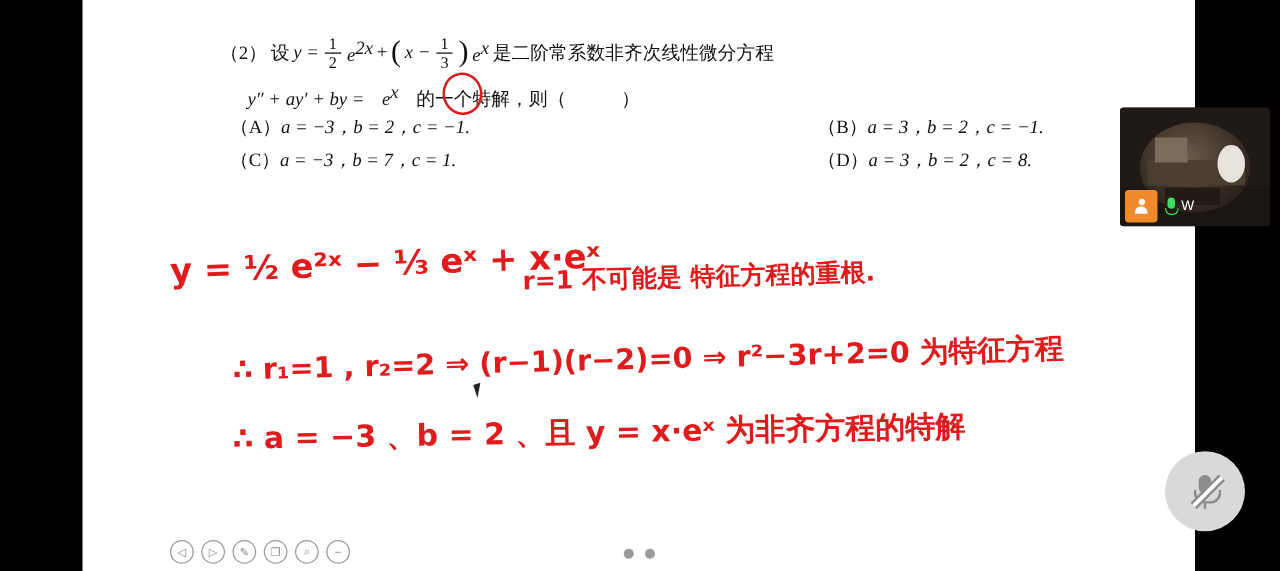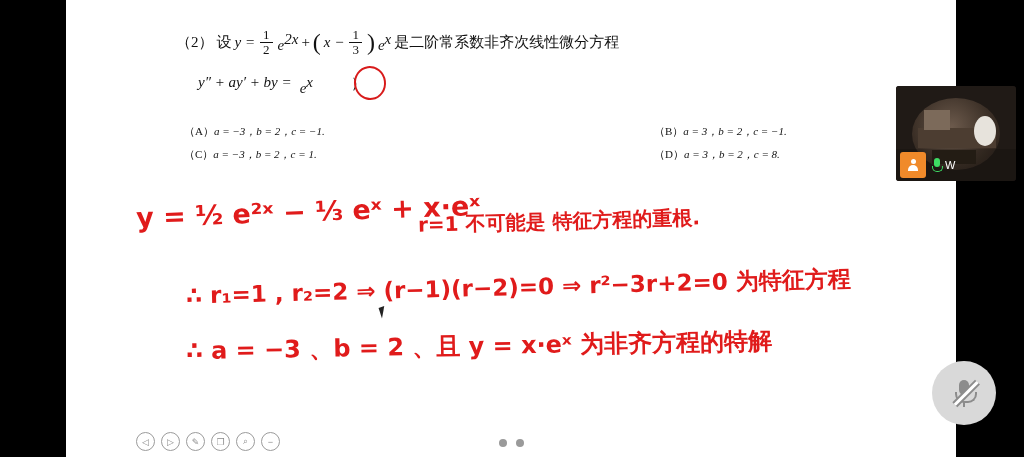--- a/index.html
+++ b/index.html
@@ -39,25 +39,25 @@
     font-size: 15px;
   }
   .q-line1 {
     display: flex;
     align-items: center;
     gap: 3px;
     white-space: nowrap;
     font-size: 15px;
   }
   .q-line2 {
-    margin-top: 18px;
+    margin-top: 10px;
     margin-left: 22px;
     display: flex;
-    align-items: flex-start;
-    gap: 4px;
+    align-items: flex-end;
+    gap: 10px;
     white-space: nowrap;
     font-size: 15px;
     position: relative;
   }
   .ital { font-style: italic; }
   .frac {
     display: inline-flex;
     flex-direction: column;
     align-items: center;
     vertical-align: middle;
@@ -85,24 +85,24 @@
     width: 28px;
     height: 30px;
     left: 156px;
     top: -8px;
     transform: rotate(-8deg);
   }
   
   .options {
     position: absolute;
     left: 118px;
-    top: 124px;
+    top: 92px;
     width: 700px;
     font-family: "Liberation Serif", serif;
-    font-size: 11px;
+    font-size: 15px;
     color: #111;
   }
   .opt-row {
     display: flex;
     margin-bottom: 8px;
   }
   .opt-a { width: 470px; }
   .opt-b { width: 230px; font-family: Liberation Serif, serif; }
   .opt-label { font-style: normal; }
   
@@ -366,37 +366,38 @@
           <span class="den">3</span>
         </span>
         <span class="bigparen">)</span>
         <span class="ital"><span>e</span><span class="sup">x</span></span>
         <span style="margin-left:0;">是二阶常系数非齐次线性微分方程</span>
       </div>
 
       <div class="q-line2">
         <span class="ital">y″ + ay′ + by =</span>
         <span class="ital" style="margin-left:4px;"><span>e</span><span class="sup">x</span></span>
+        <span style="margin-left:4px;">的一个特解，则（</span>
         <span style="margin-left:34px;">）</span>
         <span class="red-ellipse"></span>
       </div>
     </div>
 
     <div class="options">
       <div class="opt-row">
         <div class="opt-a">
           <span class="opt-label">（A）</span><span class="ital">a = −3，b = 2，c = −1.</span>
         </div>
         <div class="opt-b">
           <span class="opt-label">（B）</span><span class="ital">a = 3，b = 2，c = −1.</span>
         </div>
       </div>
       <div class="opt-row">
         <div class="opt-a">
-          <span class="opt-label">（C）</span><span class="ital">a = −3，b = 2，c = 1.</span>
+          <span class="opt-label">（C）</span><span class="ital">a = −3，b = 7，c = 1.</span>
         </div>
         <div class="opt-b">
           <span class="opt-label">（D）</span><span class="ital">a = 3，b = 2，c = 8.</span>
         </div>
       </div>
     </div>
 
     <div class="hand">
       <div class="hw" style="left:70px; top:196px; font-size:27px; transform: rotate(-2deg);">y = ½ e²ˣ − ⅓ eˣ + x·eˣ</div>
       <div class="hw" style="left:352px; top:208px; font-size:20px; transform: rotate(-1.5deg);">r=1 不可能是 特征方程的重根.</div>

